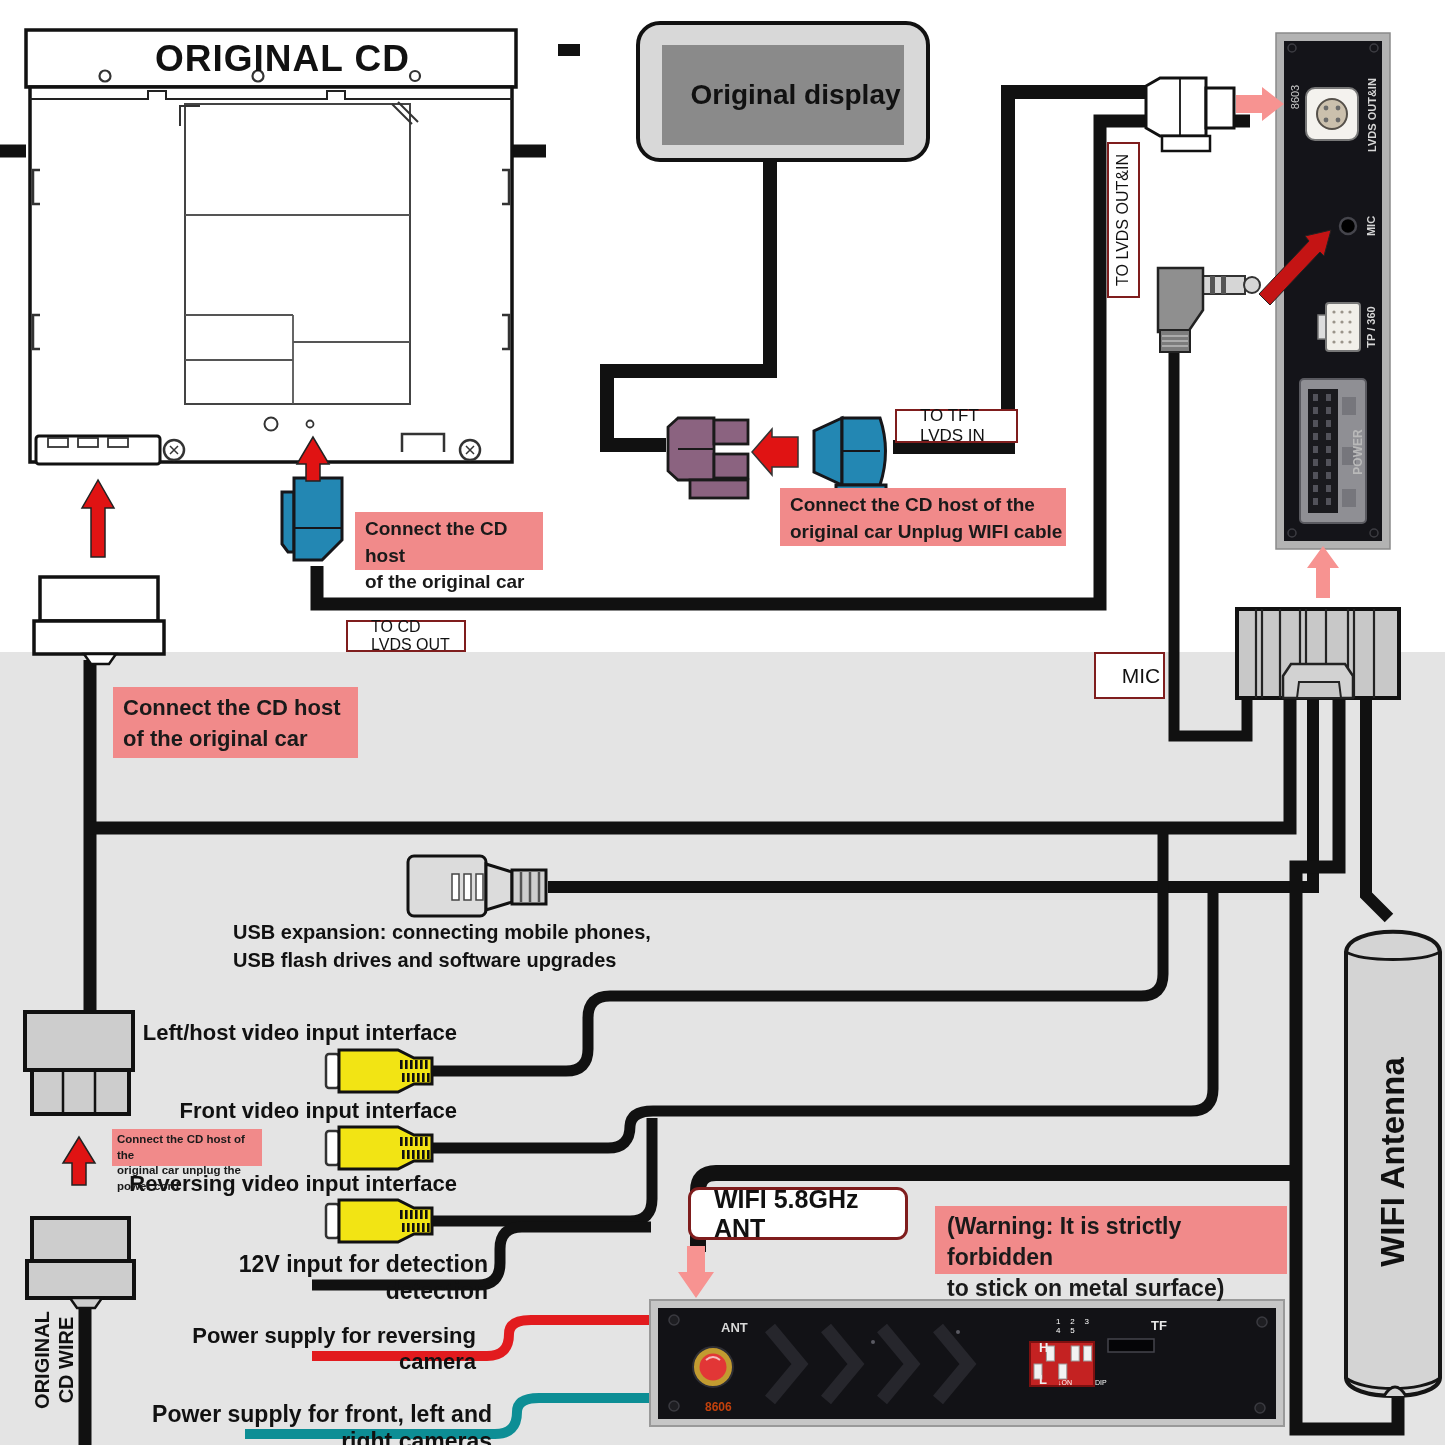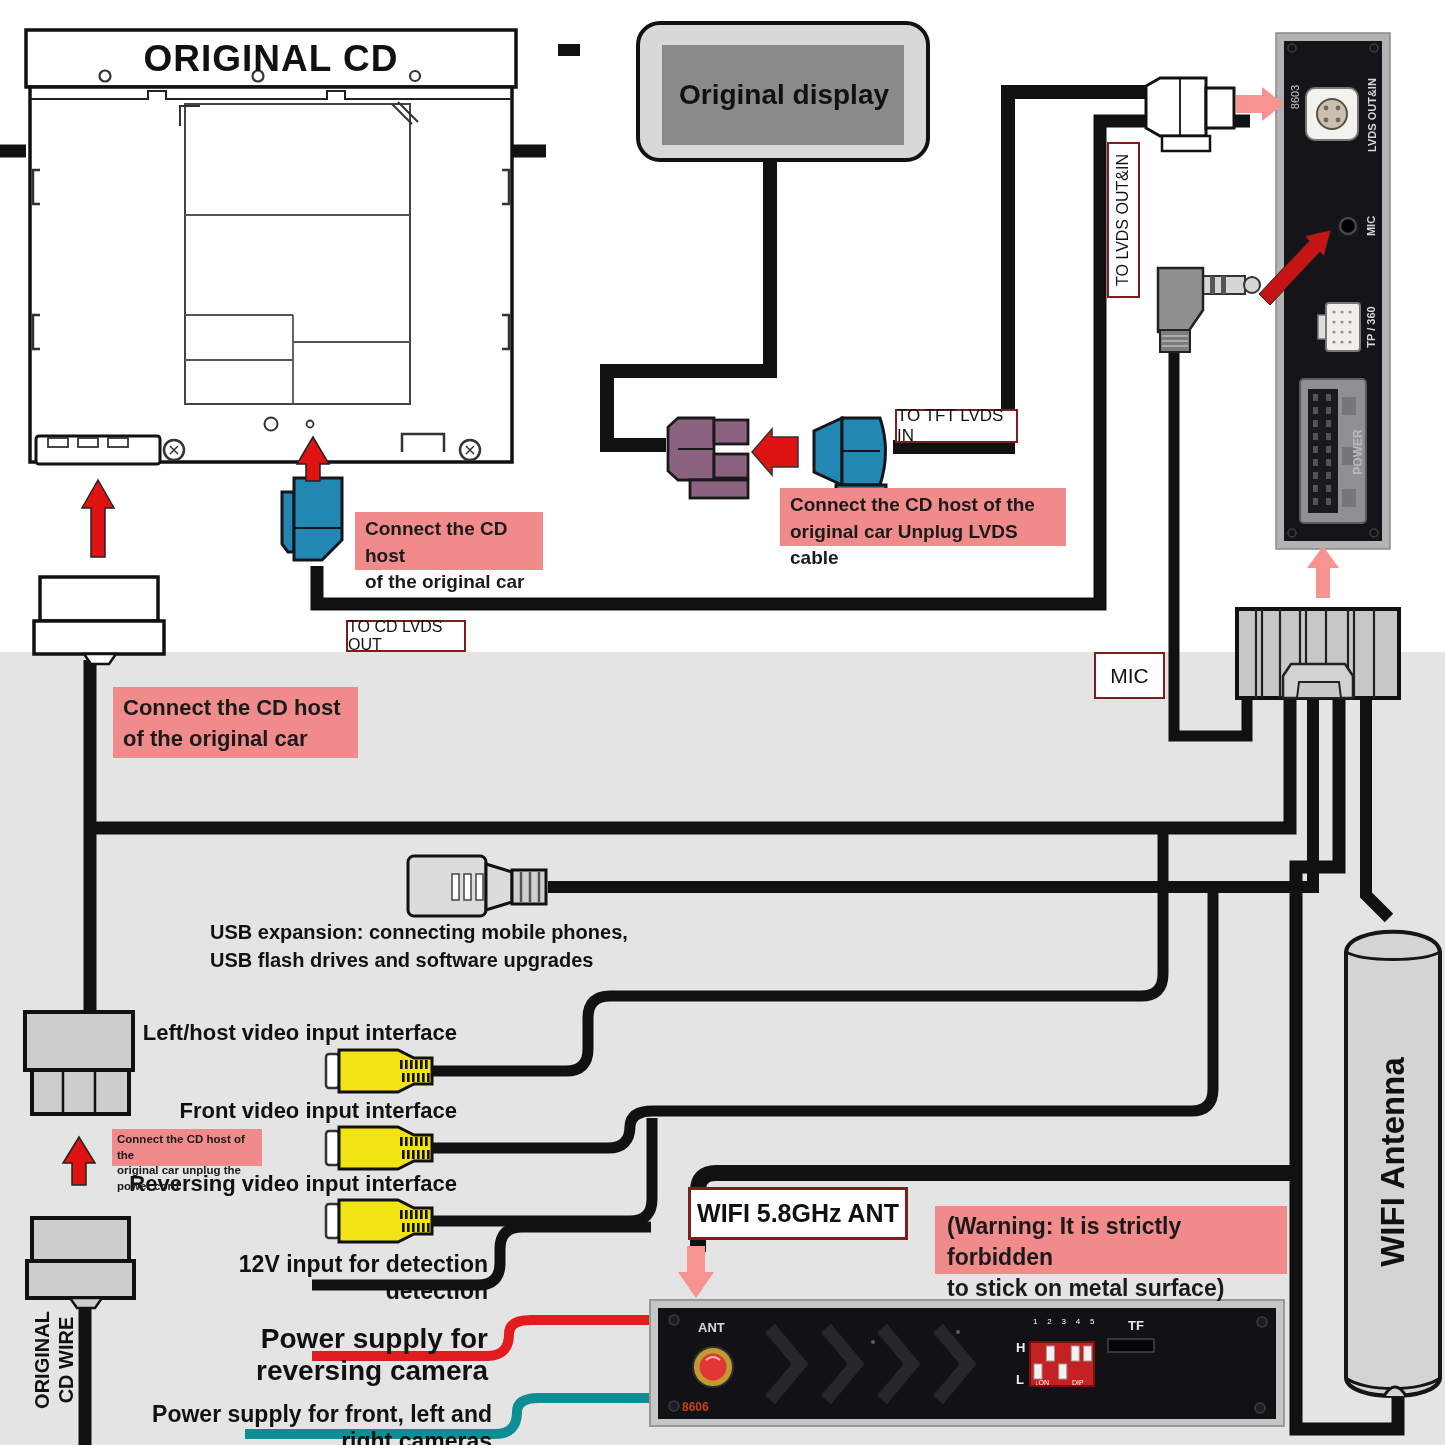--- a/index.html
+++ b/index.html
@@ -1,20 +1,20 @@
 <!DOCTYPE html>
 <html><head>
 <meta charset="utf-8">
 <style>
   html,body{margin:0;padding:0;background:#fff;}
   #stage{position:relative;width:1445px;height:1445px;background:#fff;overflow:hidden;
          font-family:"Liberation Sans",sans-serif;color:#111;}
   #graybg{position:absolute;left:0;top:652px;width:1445px;height:793px;background:#e4e4e4;}
   #wiresvg{position:absolute;left:0;top:0;}
-  .lbl{position:absolute;box-sizing:border-box;}
+  .lbl{position:absolute;box-sizing:border-box;padding-left:23px;}
   .whitebox{background:#fff;border:2px solid #7f1d1d;display:flex;align-items:center;justify-content:center;}
   .pinkbox{background:#f18a8a;color:#1a1a1a;font-weight:bold;}
   .vtext{position:absolute;transform:translate(-50%,-50%) rotate(-90deg);white-space:nowrap;}
   .ctr{display:flex;align-items:center;justify-content:center;}
   .rt{text-align:right;font-weight:bold;}
   .bold{font-weight:bold;}
 </style>
 </head>
 <body>
 
@@ -305,21 +305,21 @@
   </svg>
 
   <div class="lbl ctr" style="left:26px;top:36px;width:490px;height:46px;font-size:37px;font-weight:800;letter-spacing:1px;">ORIGINAL CD</div>
 
   <div class="lbl ctr" style="left:664px;top:47px;width:240px;height:96px;font-size:28px;font-weight:bold;">Original display</div>
 
   <div class="lbl whitebox" style="left:895px;top:409px;width:123px;height:34px;font-size:17px;">TO TFT LVDS IN</div>
 
   <div class="lbl pinkbox" style="left:780px;top:488px;width:286px;height:58px;font-size:19px;padding:4px 0 0 10px;line-height:1.4;">
     <div>Connect the CD host of the</div>
-    <div>original car Unplug LVDS cable</div>
+    <div>original car Unplug WIFI cable</div>
   </div>
 
   <div class="lbl pinkbox" style="left:355px;top:512px;width:188px;height:58px;font-size:19px;padding:4px 0 0 10px;line-height:1.4;">
     <div>Connect the CD host</div>
     <div>of the original car</div>
   </div>
 
   <div class="lbl whitebox" style="left:346px;top:608px;width:120px;height:32px;font-size:16px;margin-top:12px;">TO CD LVDS OUT</div>
 
   <div class="lbl pinkbox" style="left:113px;top:687px;width:245px;height:71px;font-size:22px;padding:6px 0 0 10px;line-height:1.4;">
@@ -332,34 +332,34 @@
   <div class="lbl whitebox" style="left:1107px;top:142px;width:33px;height:156px;"></div>
   <div class="vtext" style="left:1123px;top:220px;font-size:16px;">TO LVDS OUT&amp;IN</div>
 
   <div class="lbl bold" style="left:210px;top:921px;font-size:20px;">USB expansion: connecting mobile phones,</div>
   <div class="lbl bold" style="left:210px;top:949px;font-size:20px;">USB flash drives and software upgrades</div>
 
   <div class="lbl rt" style="left:100px;top:1020px;width:357px;font-size:22px;">Left/host video input interface</div>
   <div class="lbl rt" style="left:100px;top:1098px;width:357px;font-size:22px;">Front video input interface</div>
   <div class="lbl rt" style="left:100px;top:1171px;width:357px;font-size:22px;">Reversing video input interface</div>
   <div class="lbl rt" style="left:140px;top:1251px;width:348px;font-size:23px;">12V input for detection detection</div>
-  <div class="lbl rt" style="left:140px;top:1323px;width:348px;font-size:28px;">Power supply for reversing camera</div>
+  <div class="lbl rt" style="left:128px;top:1323px;width:348px;font-size:22px;">Power supply for reversing camera</div>
   <div class="lbl rt" style="left:100px;top:1401px;width:392px;font-size:23px;">Power supply for front, left and right cameras</div>
 
   <div class="lbl pinkbox" style="left:112px;top:1129px;width:150px;height:37px;font-size:11.5px;padding:3px 0 0 5px;line-height:1.35;">
     <div>Connect the CD host of the</div>
     <div>original car unplug the power cord</div>
   </div>
 
   <div class="vtext bold" style="left:54px;top:1360px;font-size:20px;text-align:center;line-height:1.2;">
     <div>ORIGINAL</div>
     <div>CD WIRE</div>
   </div>
 
-  <div class="lbl whitebox" style="left:688px;top:1187px;width:220px;height:53px;font-size:25px;font-weight:600;border-width:3px;">WIFI 5.8GHz ANT</div>
+  <div class="lbl whitebox" style="left:688px;top:1187px;width:220px;height:53px;font-size:25px;font-weight:600;border-width:3px;border-radius:11px;">WIFI 5.8GHz ANT</div>
 
   <div class="lbl pinkbox" style="left:935px;top:1206px;width:352px;height:68px;font-size:23px;padding:5px 0 0 12px;line-height:1.35;">
     <div>(Warning: It is strictly forbidden</div>
     <div>to stick on metal surface)</div>
   </div>
 
   <div class="vtext" style="left:1295px;top:97px;font-size:11px;color:#c9c9c9;">8603</div>
   <div class="vtext bold" style="left:1372px;top:115px;font-size:11px;color:#d6d6d6;">LVDS OUT&amp;IN</div>
   <div class="vtext bold" style="left:1371px;top:226px;font-size:11px;color:#d6d6d6;">MIC</div>
   <div class="vtext bold" style="left:1371px;top:327px;font-size:11px;color:#d6d6d6;">TP / 360</div>

